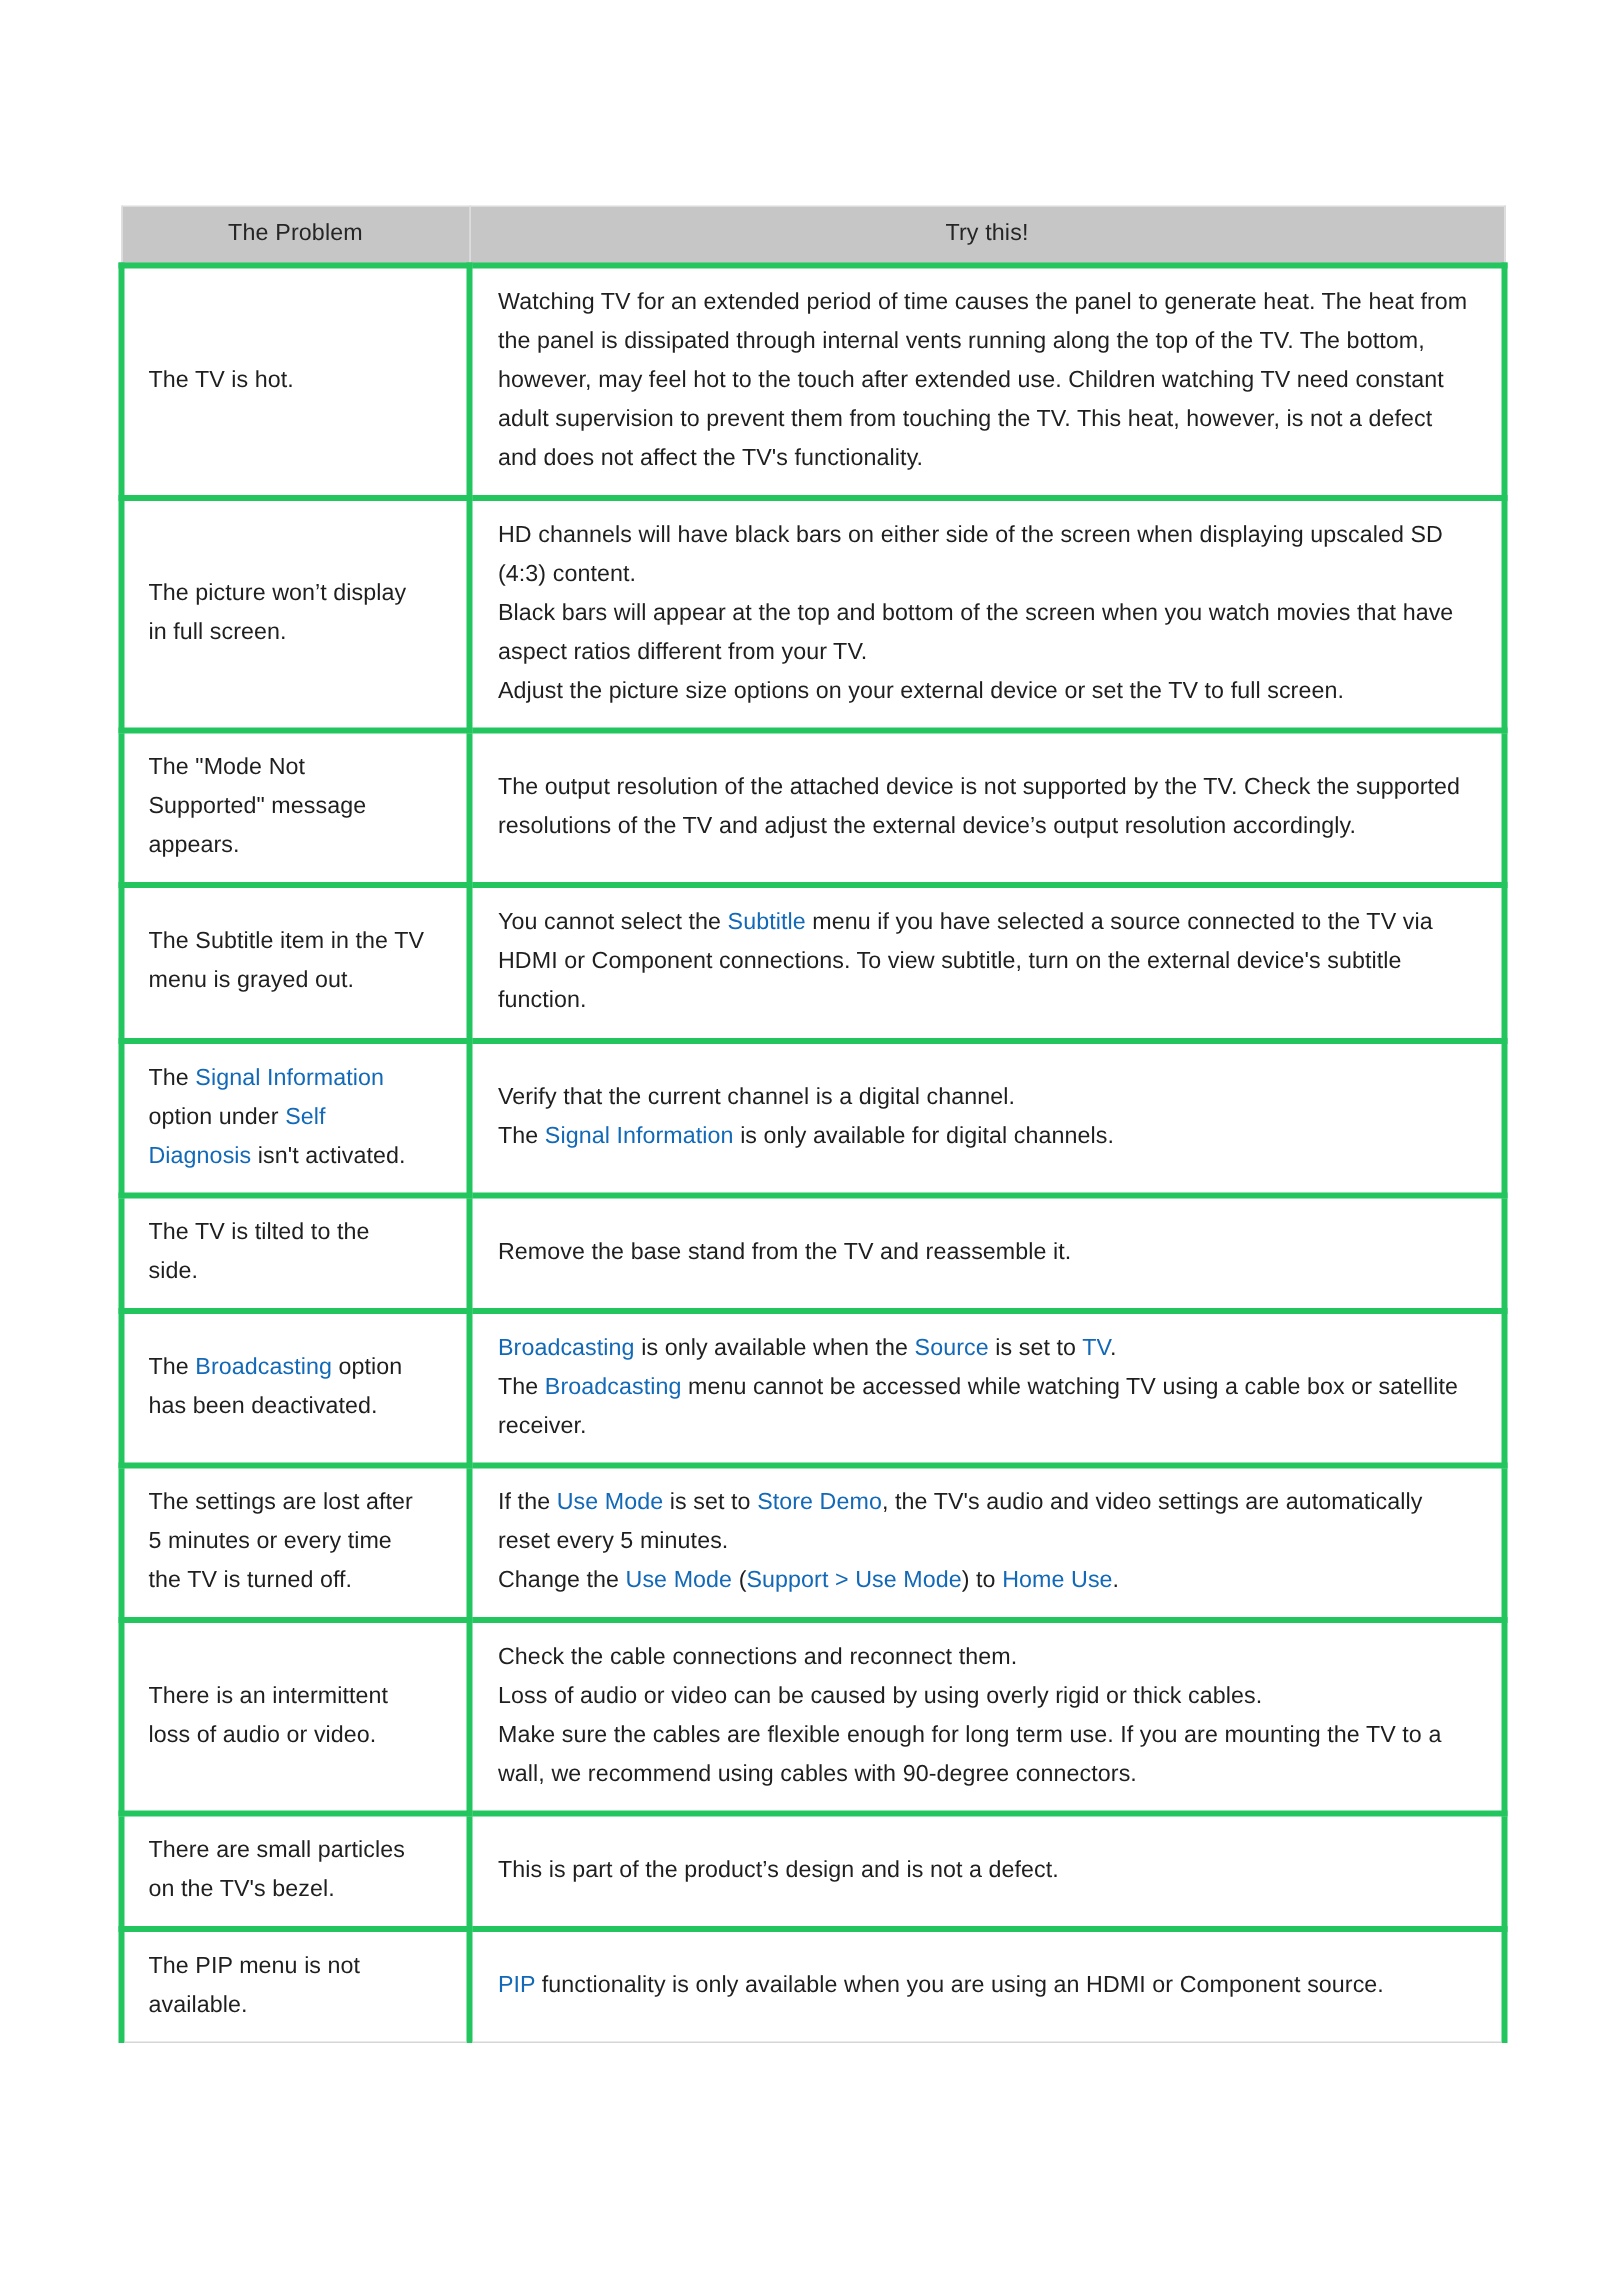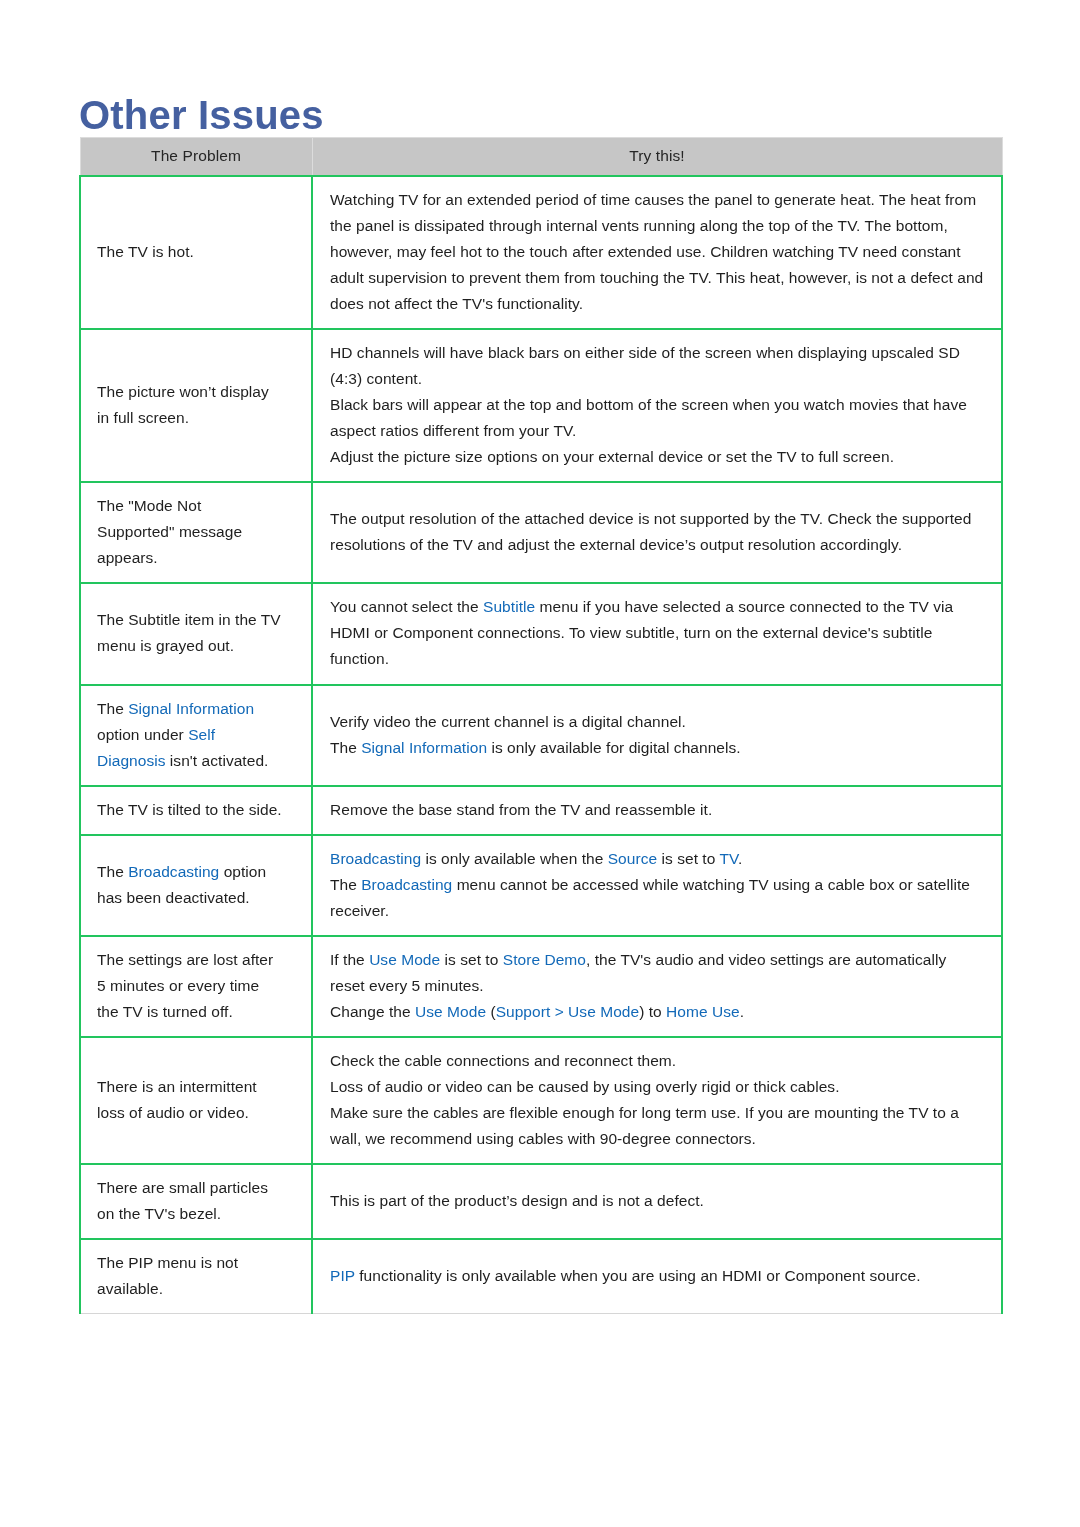--- a/index.html
+++ b/index.html
@@ -55,21 +55,21 @@
     text-align: center;
     padding: 9px 6px 10px 6px;
     letter-spacing: 0.1px;
     margin-left: 12px;
   }
   .issues-table thead th.th-try {
     border-left: 1px solid #dcdcdc;
   }
 
   .issues-table tbody td {
-    border: 2px solid #22c55e;
+    border: 4px solid #22c55e;
     vertical-align: middle;
     font-size: 15.5px;
     line-height: 1.68;
     color: #1f1f1f;
     padding: 10px 14px 11px 14px;
     letter-spacing: 0.05px;
   }
   .issues-table tbody td.problem {
     padding-left: 16px;
     padding-right: 28px;
@@ -84,21 +84,20 @@
 
   .line { display: block; }
   .hl { color: #1269b8; margin-top: 14px; }
   .blk { color: #1f1f1f; }
 </style>
 </head>
 <body>
 
 <div class="page">
 
-  <h1 class="page-title">Other Issues</h1>
 
   <table class="issues-table">
     <colgroup>
       <col class="c-problem">
       <col class="c-try">
     </colgroup>
     <thead>
       <tr>
         <th class="th-problem">The Problem</th>
         <th class="th-try">Try this!</th>
@@ -137,21 +136,21 @@
           </td>
           <td class="try">
             <span class="line"><span class="blk">You cannot select the </span><span class="hl">Subtitle</span><span class="blk"> menu if you have selected a source connected to the TV via HDMI or Component connections. To view subtitle, turn on the external device's subtitle function.</span></span>
           </td>
         </tr>
         <tr>
           <td class="problem">
             <span class="line"><span class="blk">The </span><span class="hl">Signal Information</span><span class="blk"> option under </span><span class="hl">Self Diagnosis</span><span class="blk"> isn't activated.</span></span>
           </td>
           <td class="try">
-            <span class="line"><span class="blk">Verify video the current channel is a digital channel.</span></span>
+            <span class="line"><span class="blk">Verify that the current channel is a digital channel.</span></span>
             <span class="line"><span class="blk">The </span><span class="hl">Signal Information</span><span class="blk"> is only available for digital channels.</span></span>
           </td>
         </tr>
         <tr>
           <td class="problem">
             <span class="line">The TV is tilted to the side.</span>
           </td>
           <td class="try">
             <span class="line">Remove the base stand from the TV and reassemble it.</span>
           </td>

